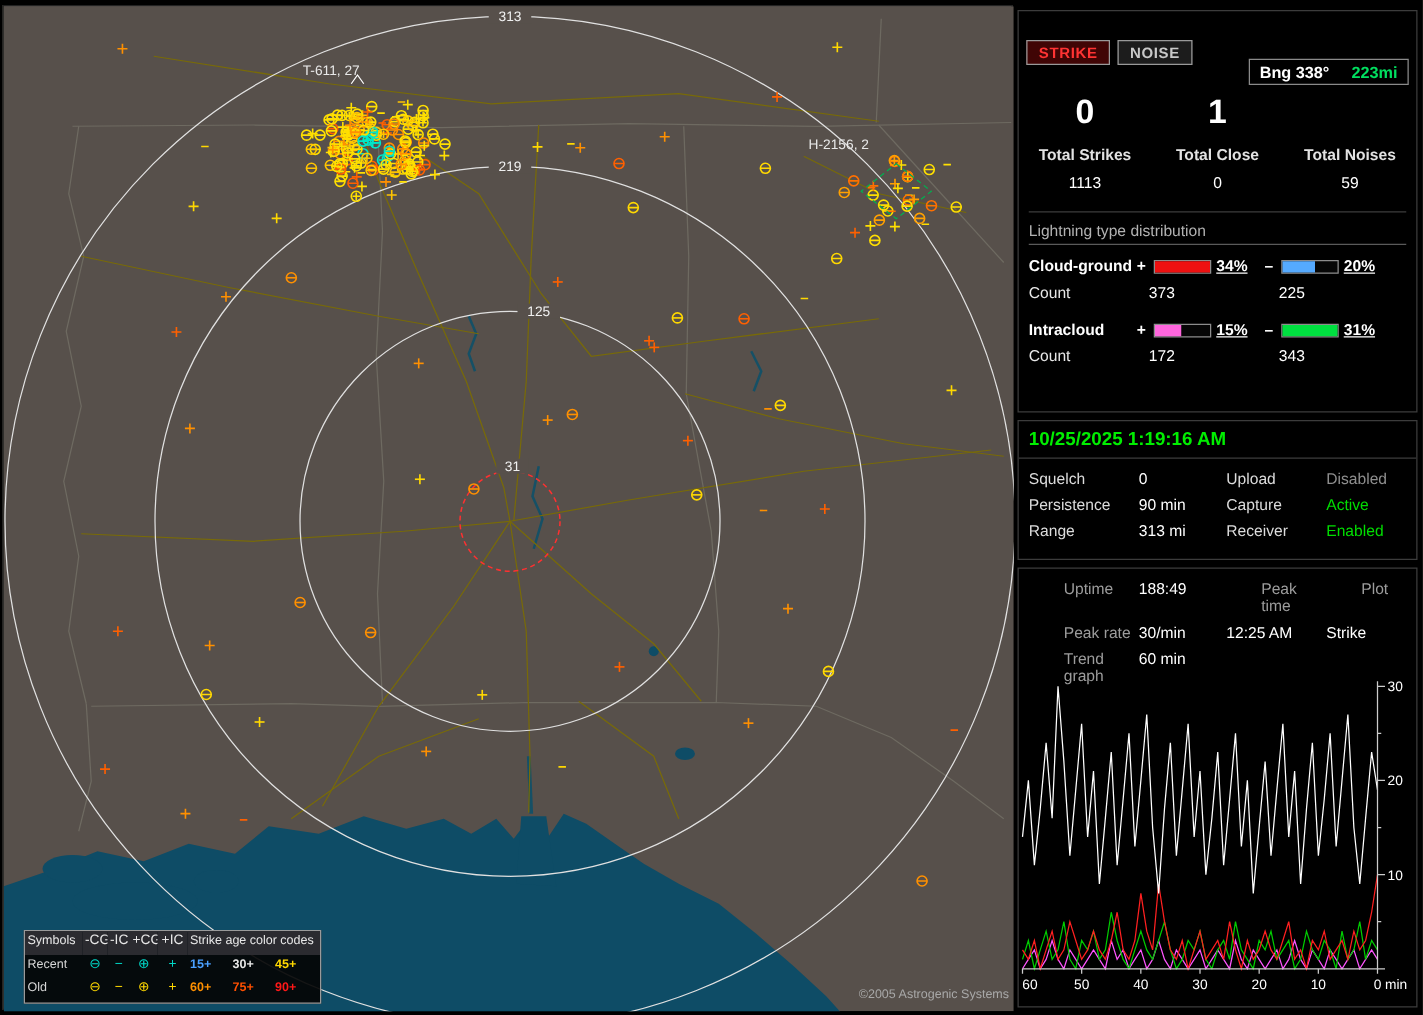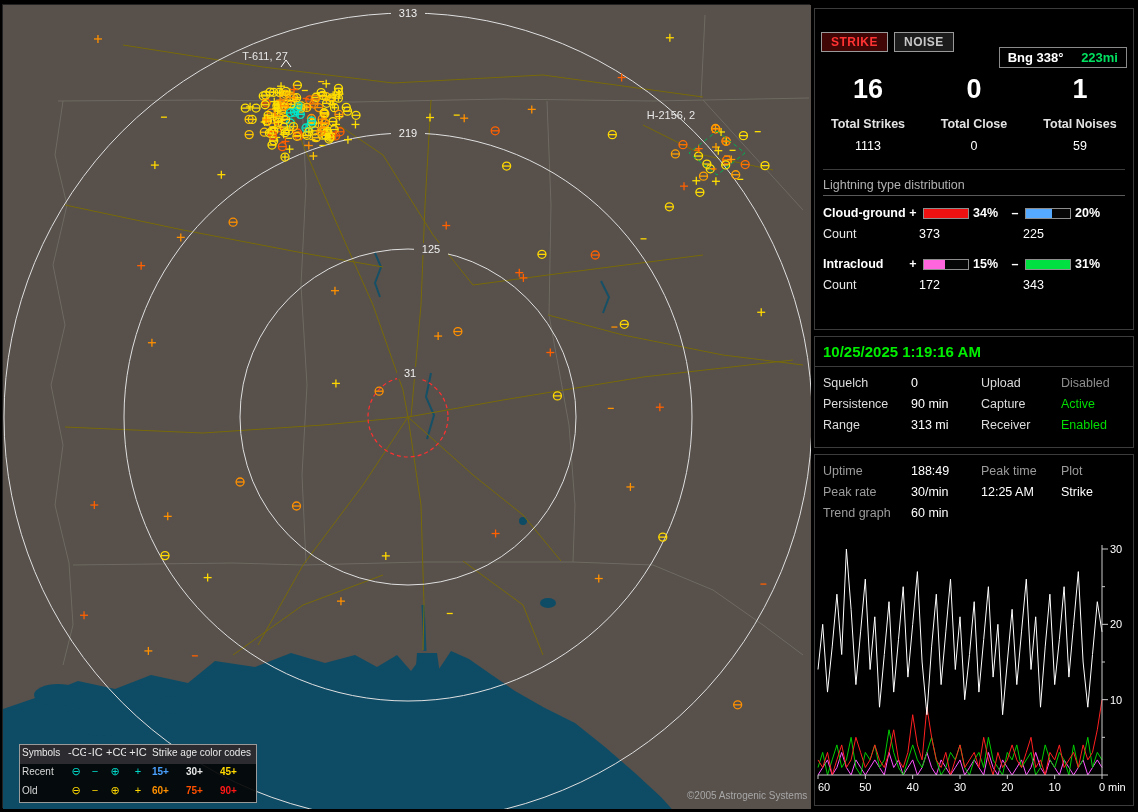--- a/index.html
+++ b/index.html
@@ -40,28 +40,28 @@
   .bignum { font-size:27px; font-weight:bold; color:#fff; padding-top:6px; }
   .tlabel { color:#e2e2e2; padding-top:12px;font-weight:bold; }
   .tval { color:#fff; padding-top:8px; }
 
   .dist-title { margin:16px 8px 0 8px; padding-bottom:3px; color:#b2b2b2; border-bottom:1px solid #5a5a5a; border-top:1px solid #3c3c3c; padding-top:8px; }
   .dist-row { display:flex; align-items:center; margin:10px 8px 0 8px; }
   .dist-name { width:84px; font-weight:bold; color:#fff; }
   .sign { width:12px; text-align:center; color:#fff; font-weight:bold; }
   .gauge { display:inline-block; width:46px; height:11px; border:1px solid #8d8d8d; background:#060606; margin:0 4px; }
   .gauge i { display:block; height:100%; }
-  .pct { font-weight:bold; color:#fff; width:36px; }
+  .pct { font-weight:bold; color:#fff; width:36px;text-decoration:underline; }
   .count-row { display:grid; grid-template-columns:96px 104px auto; margin:7px 8px 0 8px; color:#fff; }
   .count-row .cl { color:#e8e8e8; }
 
   .datetime { padding:6px 8px; font-size:15px; font-weight:bold; color:#00ee00; border-bottom:1px solid #3c3c3c; }
   .grid4 { display:grid; grid-template-columns:88px 70px 80px auto; row-gap:7px; padding:9px 8px 0 8px; }
   .lab { color:#dcdcdc; }
-  .dimlab { color:#9c9c9c; }
+  .dimlab { color:#9c9c9c;margin-left:28px; }
   .val { color:#fff; }
   .dim { color:#8e8e8e; }
   .grn { color:#00dd00; }
 
   #trend-svg { position:absolute; left:1px; top:88px; }
 </style>
 </head>
 <body>
 
 <div class="stage">
@@ -1185,21 +1185,20 @@
       <div class="toprow">
         <button class="btn strike">STRIKE</button>
         <button class="btn noise">NOISE</button>
         <div class="bng">
           <span>Bng 338°</span>
           <span class="dist">223mi</span>
         </div>
       </div>
 
       <div class="g3">
-        <span class="bignum">16</span>
         <span class="bignum">0</span>
         <span class="bignum">1</span>
       </div>
       <div class="g3">
         <span class="tlabel">Total Strikes</span>
         <span class="tlabel">Total Close</span>
         <span class="tlabel">Total Noises</span>
       </div>
       <div class="g3">
         <span class="tval">1113</span>

